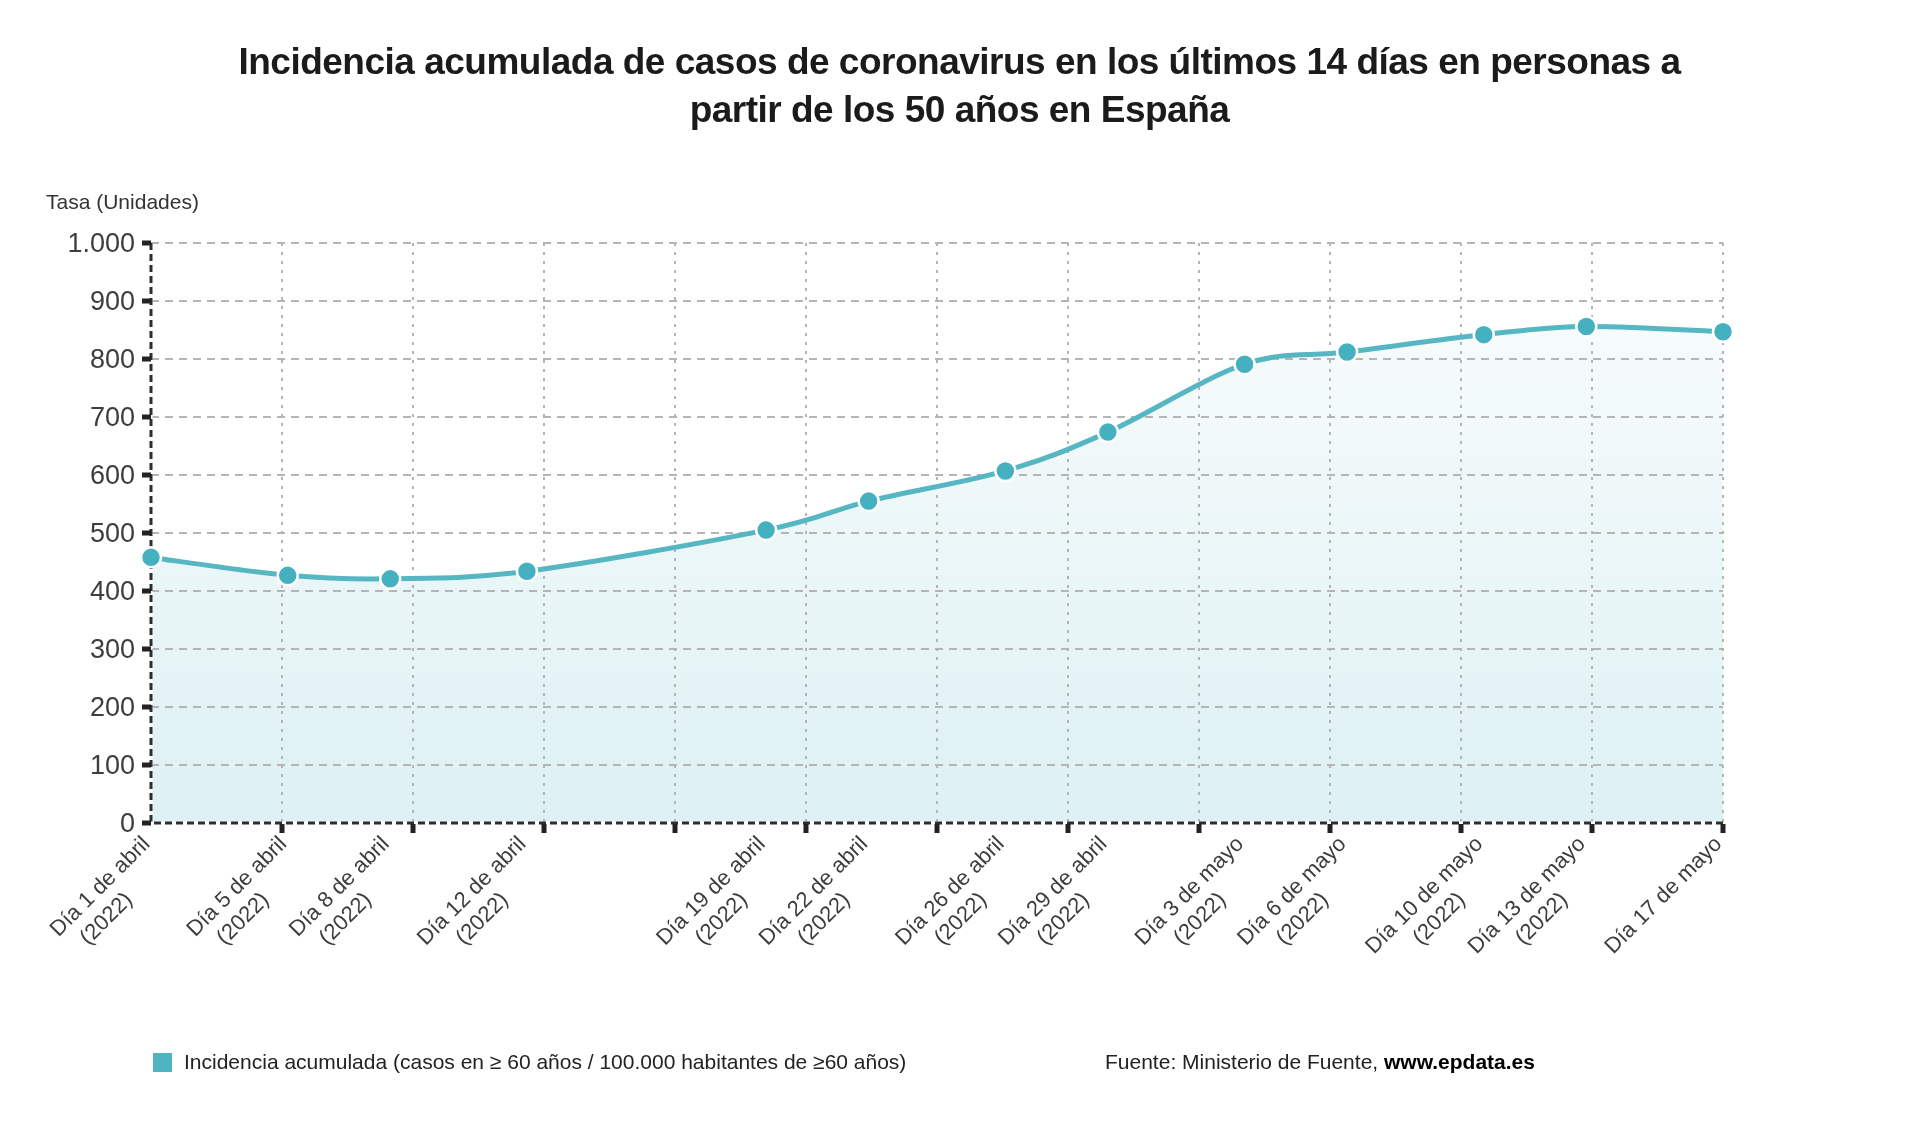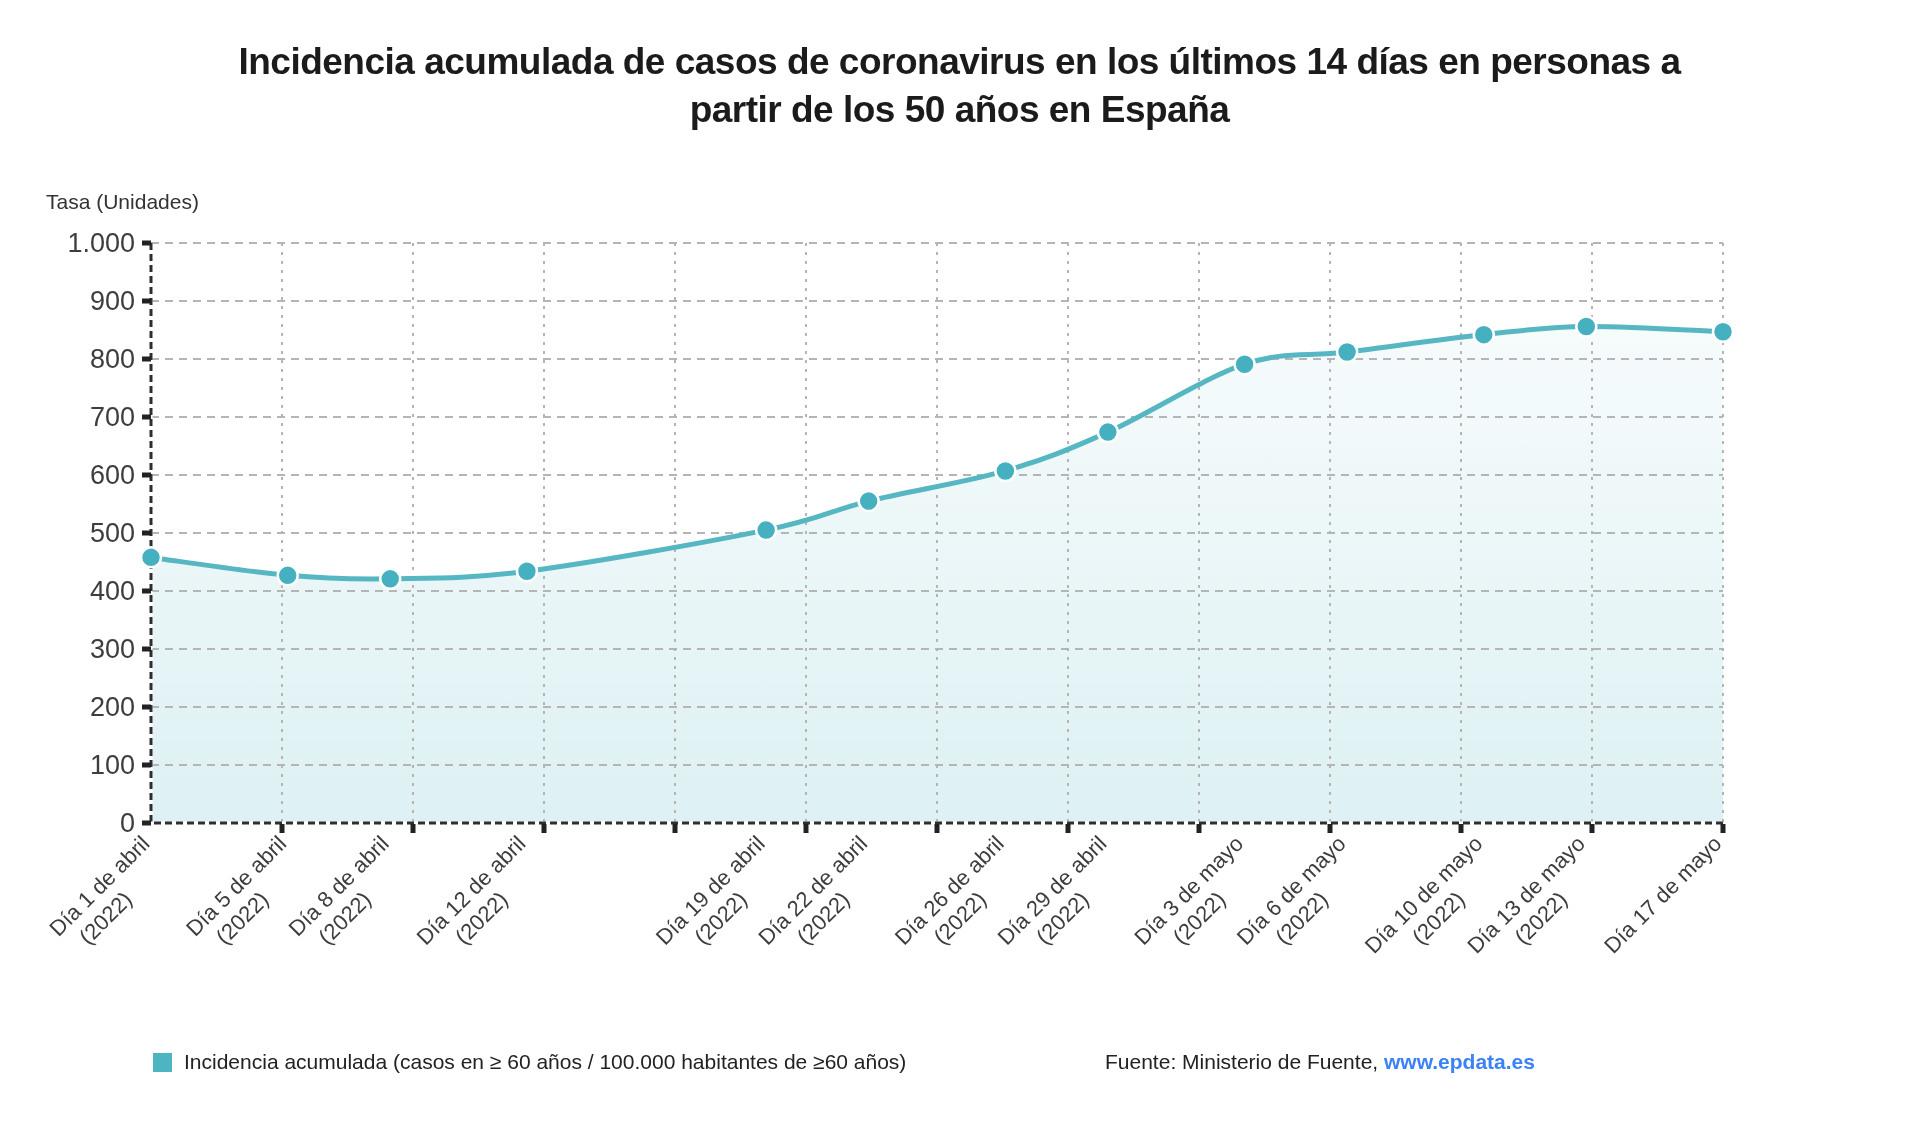--- a/index.html
+++ b/index.html
@@ -6,21 +6,21 @@
   body{font-family:"Liberation Sans","DejaVu Sans",sans-serif;}
   #stage{position:relative;width:1919px;height:1127px;background:#ffffff;overflow:hidden;padding-left:9px;}
   .title-block{position:absolute;left:0;top:38px;width:1919px;text-align:center;
     font-weight:700;color:#1b1b1b;font-size:37px;line-height:48px;letter-spacing:-0.5px;}
   .y-axis-title{position:absolute;left:46px;top:190px;font-size:21px;color:#333;}
   #chart-svg{position:absolute;left:0;top:0;}
   .bottom-row{position:absolute;left:0;top:1050px;width:1919px;height:36px;font-size:21px;color:#222;}
   .legend{position:absolute;left:130px;top:0;display:flex;align-items:center;gap:12px;margin-left:23px;}
   .legend-swatch{width:19px;height:19px;display:inline-block;}
   .source{position:absolute;left:1105px;top:0;white-space:nowrap;}
-  .source .link{font-weight:700;color:#3b82f6;}
+  .source .link{font-weight:700;color:#000000;}
 </style>
 </head>
 <body>
 
 <div id="stage">
 
   <div class="title-block">
     <div>Incidencia acumulada de casos de coronavirus en los últimos 14 días en personas a</div>
     <div>partir de los 50 años en España</div>
   </div>

